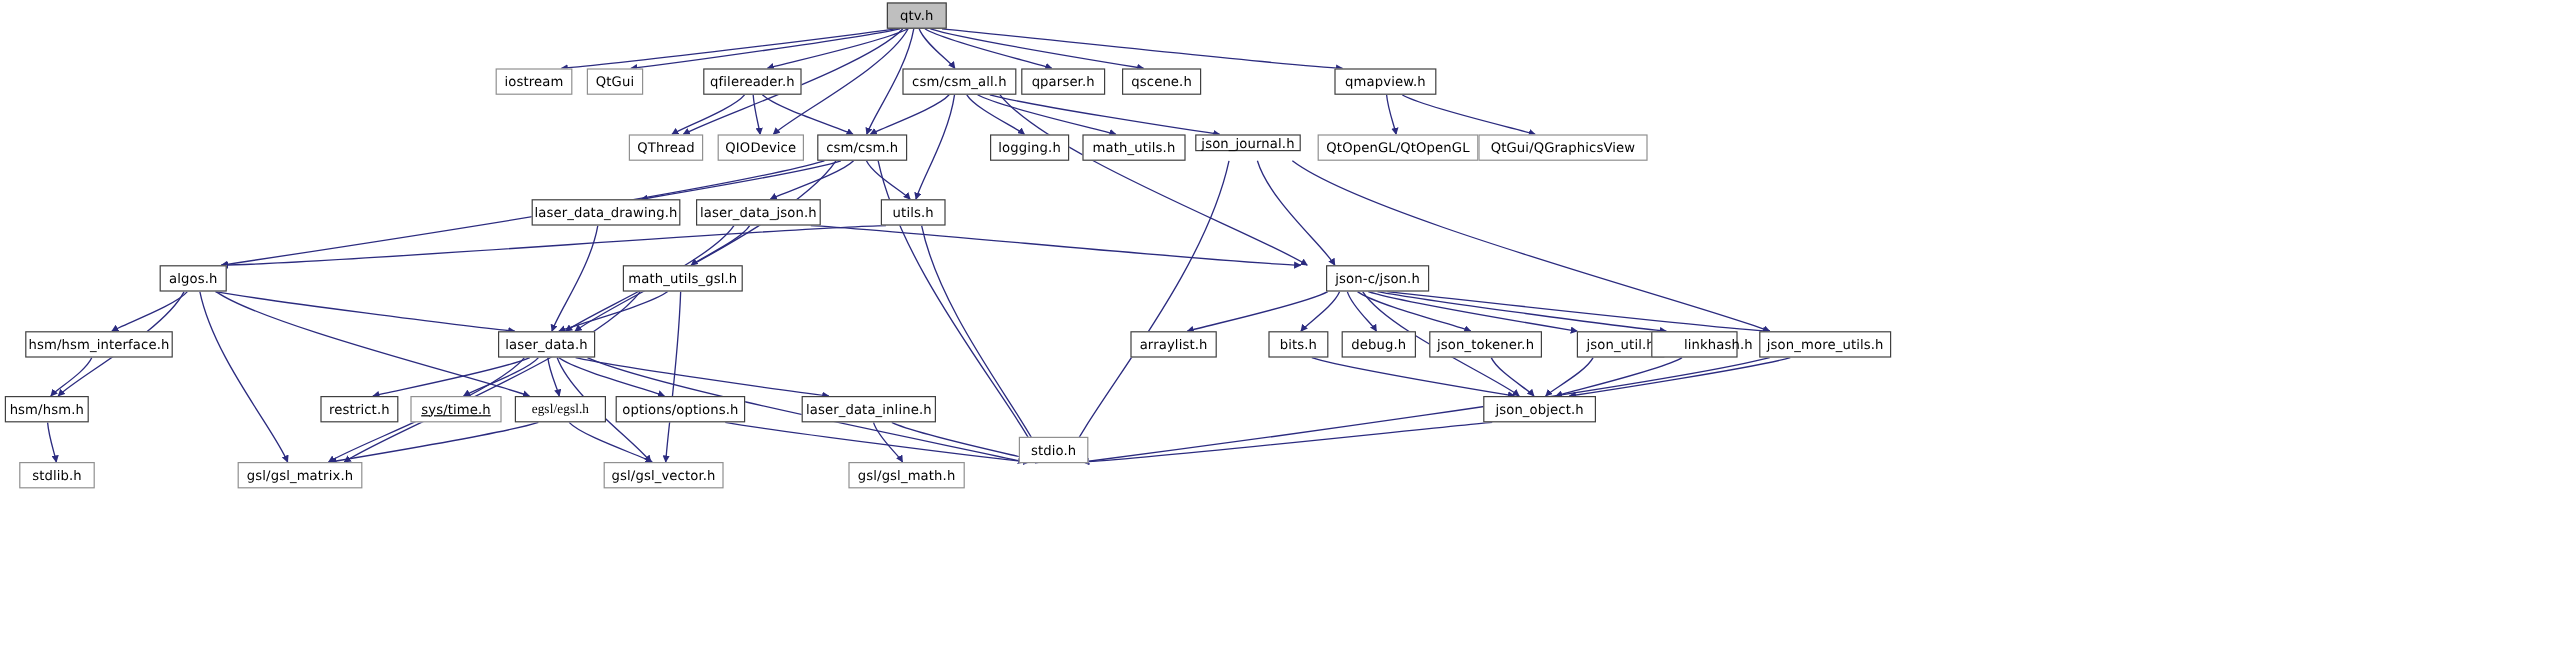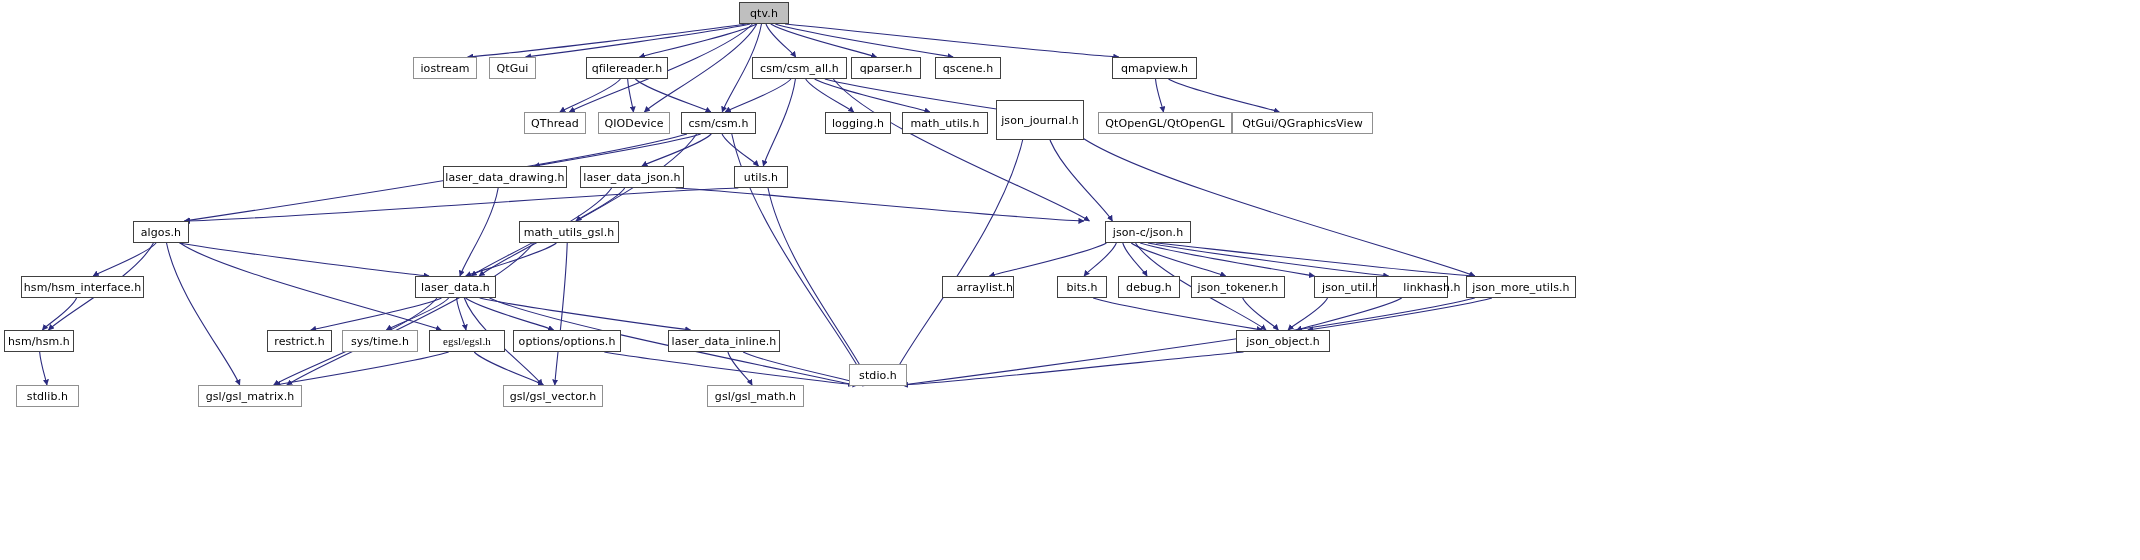--- a/index.html
+++ b/index.html
@@ -168,21 +168,21 @@
       </div>
       <div class="node solid" style="left: 681px; top: 112px; width: 75px; height: 22px;">
         <span class="node-label">csm/csm.h</span>
       </div>
       <div class="node solid" style="left: 825px; top: 112px; width: 66px; height: 22px;">
         <span class="node-label">logging.h</span>
       </div>
       <div class="node solid" style="left: 902px; top: 112px; width: 86px; height: 22px;">
         <span class="node-label">math_utils.h</span>
       </div>
-      <div class="node solid" style="left: 996px; top: 100px; width: 88px; height: 40px; justify-content: center;">
+      <div class="node solid" style="left: 996px; top: 112px; width: 88px; height: 14px; justify-content: center;">
         <span class="node-label">json_journal.h</span>
       </div>
       <div class="node " style="left: 1098px; top: 112px; width: 134px; height: 22px;">
         <span class="node-label">QtOpenGL/QtOpenGL</span>
       </div>
       <div class="node " style="left: 1232px; top: 112px; width: 141px; height: 22px;">
         <span class="node-label">QtGui/QGraphicsView</span>
       </div>
       <div class="node solid" style="left: 443px; top: 166px; width: 124px; height: 22px;">
         <span class="node-label">laser_data_drawing.h</span>
@@ -201,21 +201,21 @@
       </div>
       <div class="node solid" style="left: 1077px; top: 221px; width: 86px; height: 22px; margin-left: 28px;">
         <span class="node-label">json-c/json.h</span>
       </div>
       <div class="node solid" style="left: 21px; top: 276px; width: 123px; height: 22px;">
         <span class="node-label">hsm/hsm_interface.h</span>
       </div>
       <div class="node solid" style="left: 415px; top: 276px; width: 81px; height: 22px;">
         <span class="node-label">laser_data.h</span>
       </div>
-      <div class="node solid" style="left: 942px; top: 276px; width: 72px; height: 22px; justify-content: flex-end;">
+      <div class="node solid" style="left: 942px; top: 276px; width: 72px; height: 22px;">
         <span class="node-label">arraylist.h</span>
       </div>
       <div class="node solid" style="left: 1057px; top: 276px; width: 50px; height: 22px;">
         <span class="node-label">bits.h</span>
       </div>
       <div class="node solid" style="left: 1118px; top: 276px; width: 62px; height: 22px;">
         <span class="node-label">debug.h</span>
       </div>
       <div class="node solid" style="left: 1191px; top: 276px; width: 94px; height: 22px;">
         <span class="node-label">json_tokener.h</span>
@@ -228,21 +228,21 @@
       </div>
       <div class="node solid" style="left: 1466px; top: 276px; width: 110px; height: 22px;">
         <span class="node-label">json_more_utils.h</span>
       </div>
       <div class="node solid" style="left: 4px; top: 330px; width: 70px; height: 22px;">
         <span class="node-label">hsm/hsm.h</span>
       </div>
       <div class="node solid" style="left: 267px; top: 330px; width: 65px; height: 22px;">
         <span class="node-label">restrict.h</span>
       </div>
-      <div class="node " style="left: 342px; top: 330px; width: 76px; height: 22px;">
+      <div class="node " style="left: 342px; top: 330px; width: 76px; height: 22px; text-decoration: underline;">
         <span class="node-label">sys/time.h</span>
       </div>
       <div class="node solid" style="left: 429px; top: 330px; width: 76px; height: 22px; font-family: Liberation Serif, serif;">
         <span class="node-label">egsl/egsl.h</span>
       </div>
       <div class="node solid" style="left: 513px; top: 330px; width: 108px; height: 22px;">
         <span class="node-label">options/options.h</span>
       </div>
       <div class="node solid" style="left: 668px; top: 330px; width: 112px; height: 22px;">
         <span class="node-label">laser_data_inline.h</span>

